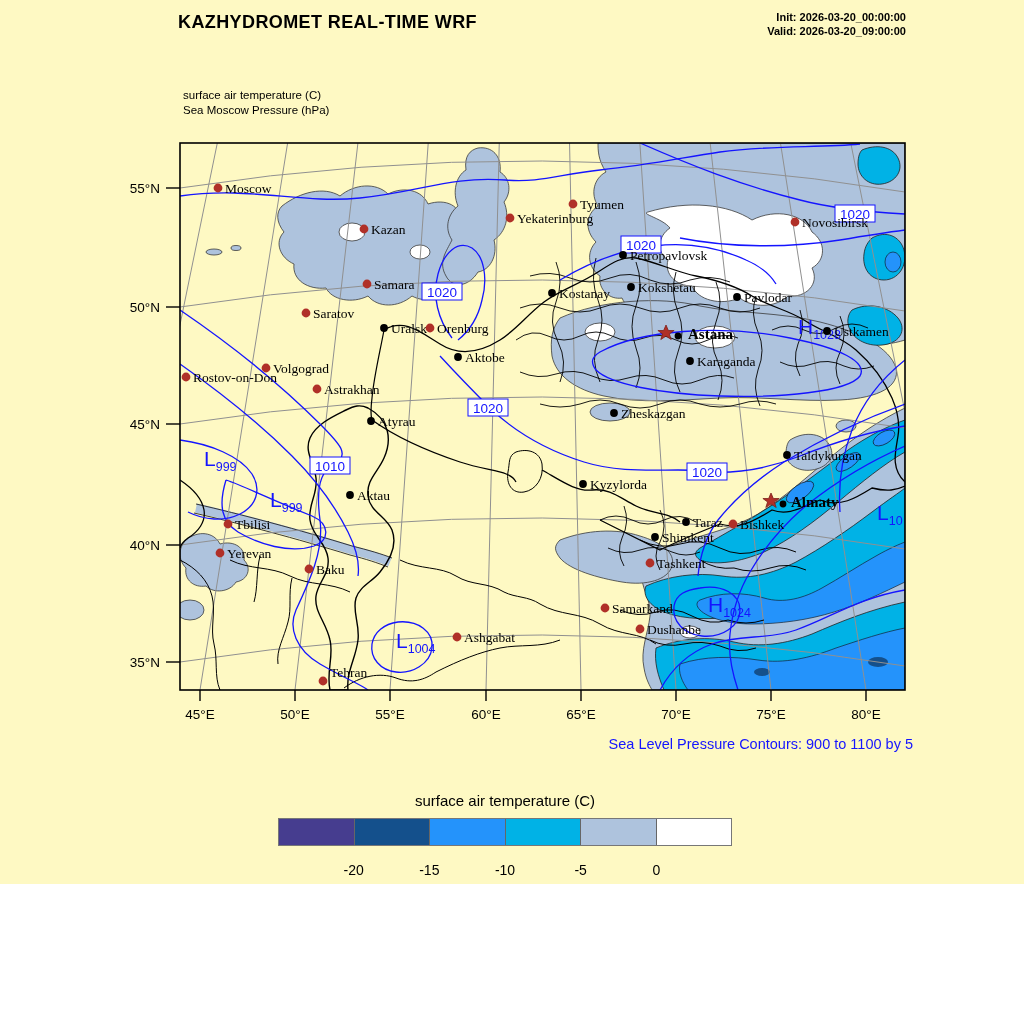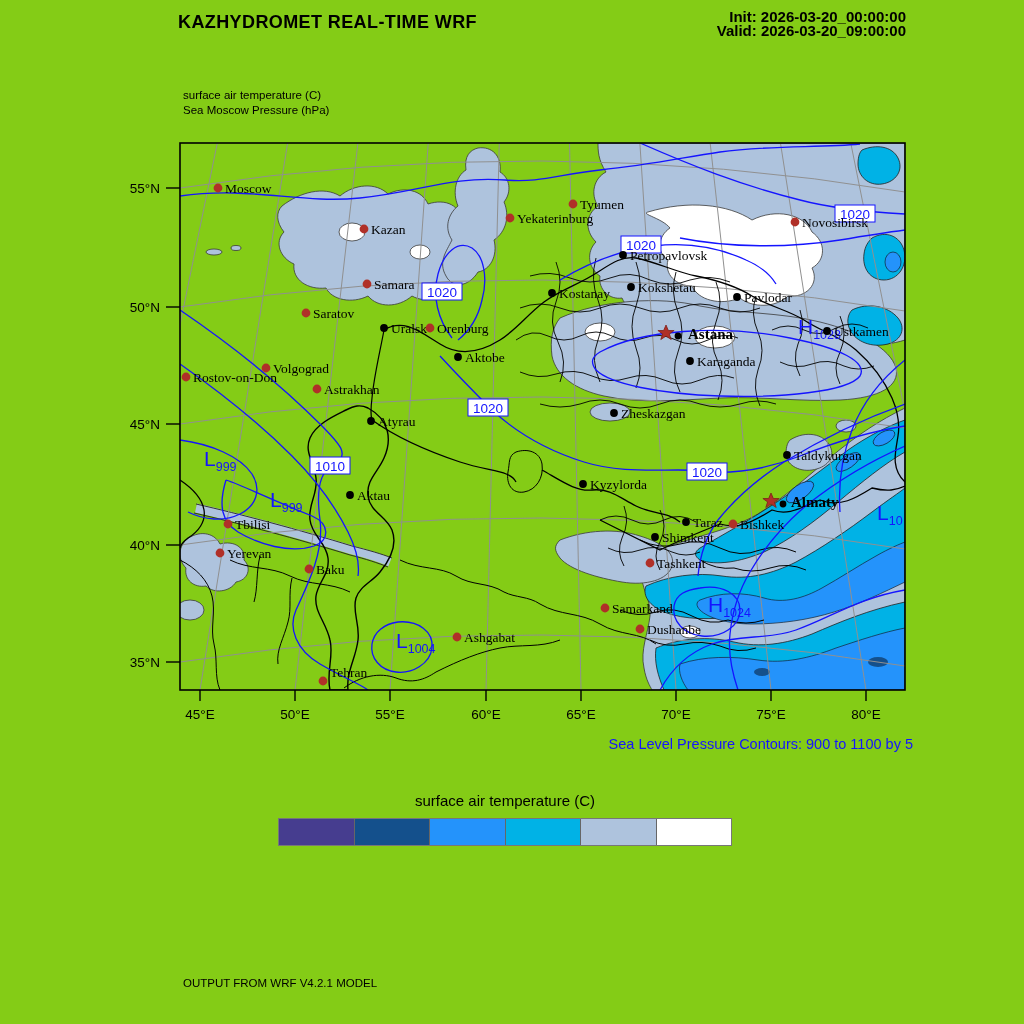--- a/index.html
+++ b/index.html
@@ -1,19 +1,19 @@
 <!DOCTYPE html>
 <html><head>
 <meta charset="utf-8">
 <style>
   html,body{margin:0;padding:0;background:#ffffff;}
-  #page{position:relative;width:1024px;height:1024px;background:#84cc16;overflow:hidden;
+  #page{position:relative;width:1024px;height:884px;background:#fef9c3;overflow:hidden;
         font-family:"Liberation Sans",sans-serif;color:#000;}
   .title{position:absolute;left:178px;top:12px;font-size:18px;font-weight:bold;letter-spacing:.4px;}
-  .initvalid{position:absolute;right:118px;top:10px;text-align:right;font-size:15px;font-weight:bold;line-height:14px;}
+  .initvalid{position:absolute;right:118px;top:10px;text-align:right;font-size:11px;font-weight:bold;line-height:14px;}
   .subtitle{position:absolute;left:183px;top:88px;font-size:11.5px;line-height:15px;}
   .caption{position:absolute;right:111px;top:736px;font-size:14.5px;color:#1414ff;}
   .cb-title{position:absolute;left:278px;top:792px;width:454px;text-align:center;font-size:15px;}
   .cb-bar{position:absolute;left:278px;top:818px;width:454px;height:28px;display:flex;border:1px solid #777;box-sizing:border-box;}
   .cb-seg{flex:1 1 0;border-right:1px solid #666;}
   .cb-seg:last-child{border-right:none;}
   .cb-ticks{position:absolute;left:278px;top:862px;width:454px;height:20px;font-size:14px;}
   .cb-ticks span{position:absolute;transform:translateX(-50%);}
   .footer{position:absolute;left:183px;top:976px;font-size:11.5px;line-height:14.5px;}
   svg text{user-select:none;}
@@ -383,17 +383,24 @@
 
   <div class="cb-title">surface air temperature  (C)</div>
   <div class="cb-bar" id="cb-bar">
       <div class="cb-seg" style="background: rgb(70, 61, 143);"></div>
       <div class="cb-seg" style="background: rgb(20, 80, 140);"></div>
       <div class="cb-seg" style="background: rgb(36, 147, 251);"></div>
       <div class="cb-seg" style="background: rgb(0, 178, 230);"></div>
       <div class="cb-seg" style="background: rgb(174, 195, 221);"></div>
       <div class="cb-seg" style="background: rgb(255, 255, 255);"></div>
     </div>
+  <div class="cb-ticks" id="cb-ticks">
+      <span style="left: 16.6667%;">-20</span>
+      <span style="left: 33.3333%;">-15</span>
+      <span style="left: 50%;">-10</span>
+      <span style="left: 66.6667%;">-5</span>
+      <span style="left: 83.3333%;">0</span>
+    </div>
 
   <div class="footer">
     <div>OUTPUT FROM WRF V4.2.1 MODEL</div>
   </div>
 </div>
 
 </body></html>

